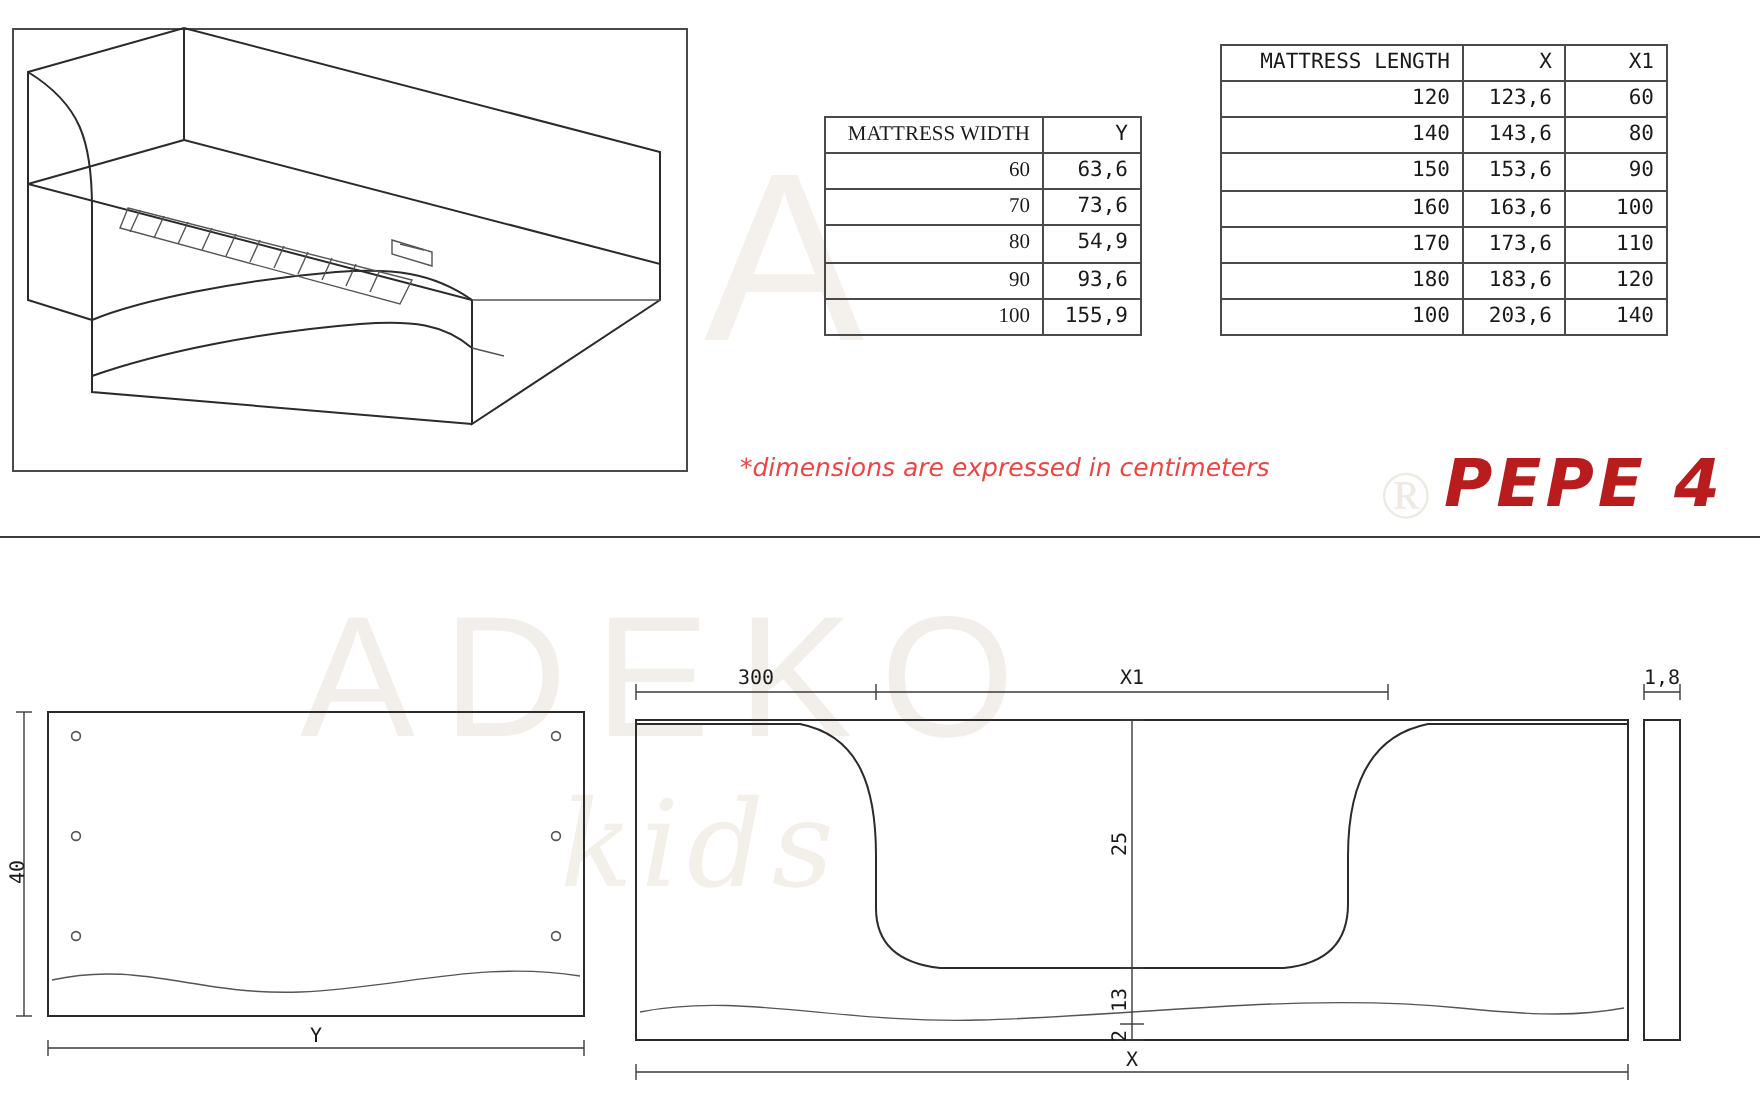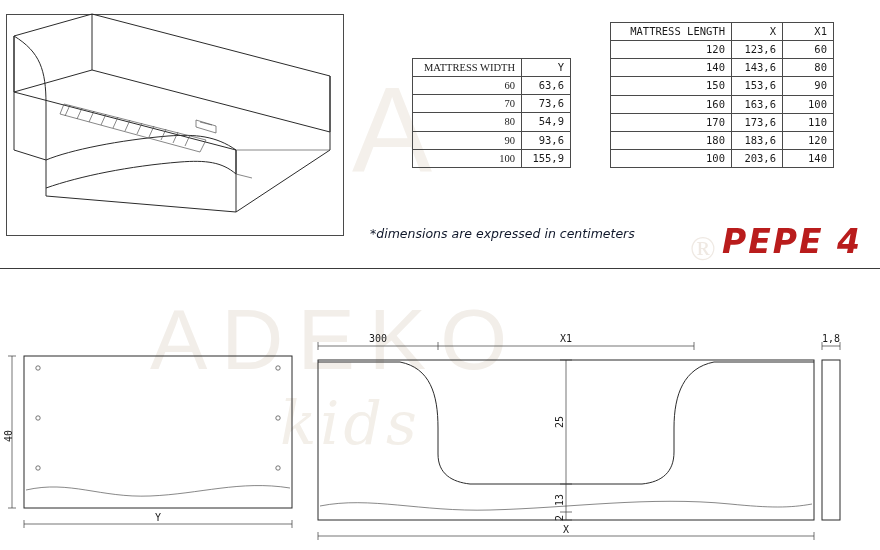--- a/index.html
+++ b/index.html
@@ -81,21 +81,21 @@
     letter-spacing: 2px;
     color: #b91c1c;
   }
   .note {
     position: absolute;
     left: 370px;
     top: 226px;
     font-family: "DejaVu Sans", sans-serif;
     font-style: italic;
     font-size: 12.5px;
-    color: #0f172a;
+    color: #ef4444;
     white-space: nowrap;
   }
   
   table.spec {
     border-collapse: collapse;
     position: absolute;
     background: transparent;
   }
   table.spec th, table.spec td {
     border: 1px solid #4a4a4a;

